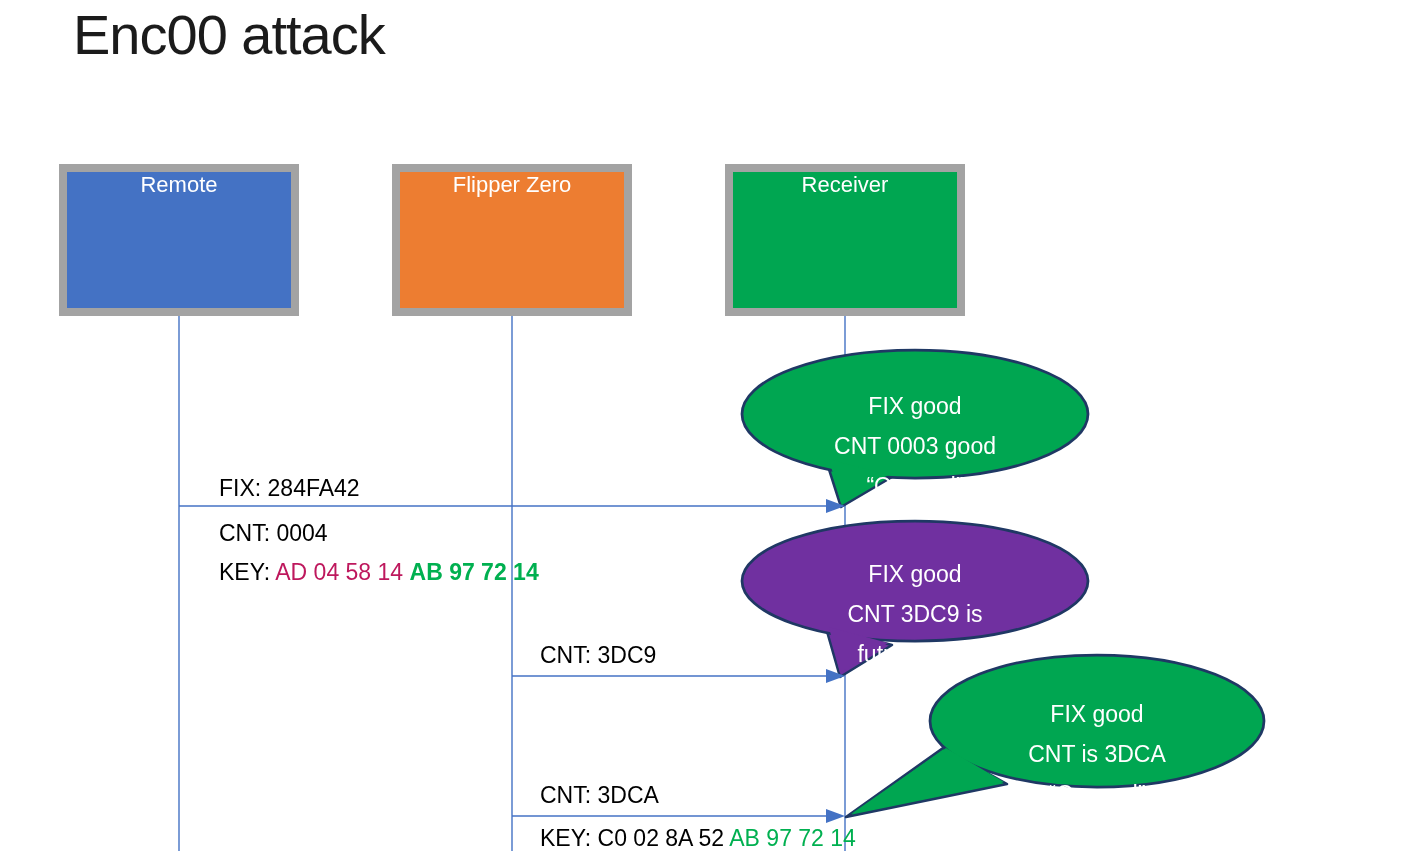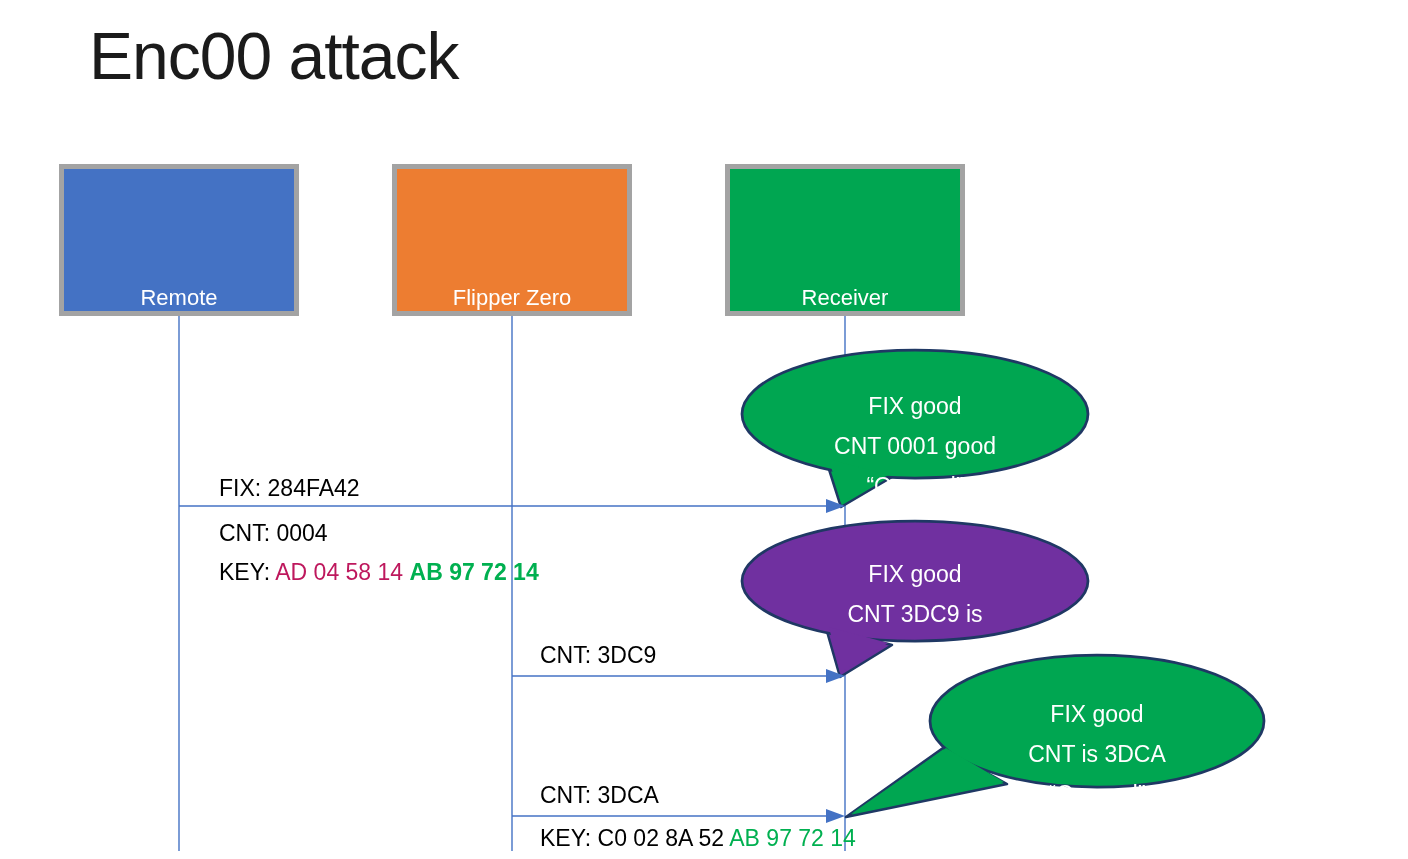--- a/index.html
+++ b/index.html
@@ -8,36 +8,36 @@
     width: 1408px;
     height: 859px;
     background: #ffffff;
     overflow: hidden;
     font-family: "Liberation Sans", "DejaVu Sans", sans-serif;
   }
   .title {
     position: absolute;
     left: 73px;
     top: 2px;
-    margin: 16px;
-    font-size: 66px;
+    margin: 0;
+    font-size: 56px;
     font-weight: 300;
     letter-spacing: -1px;
     color: #1b1b1b;
     white-space: nowrap;
   }
   .actor {
     position: absolute;
     top: 164px;
     width: 240px;
     height: 152px;
-    border: 5px solid #a3a3a3;
+    border: 8px solid #a3a3a3;
     box-sizing: border-box;
     display: flex;
-    align-items: flex-end;
+    align-items: flex-start;
     justify-content: center;
   }
   .actor span {
     color: #ffffff;
     font-size: 22px;
     font-weight: 400;
   }
   .diagram-svg {
     position: absolute;
     left: 0; top: 0;
@@ -135,26 +135,27 @@
     <div class="msg-line"><span>KEY: </span><span style="color: #be185d;">AD 04 58 14 </span><span class="bold" style="color: rgb(0, 176, 80);">AB 97 72 14</span></div>
   </div>
 
   <div class="msg" style="left:516px; top:641px">CNT: 3DC9</div>
 
   <div class="msg" style="left:516px; top:781px">CNT: 3DCA</div>
   <div class="msg" style="left:516px; top:824px"><span>KEY: </span><span>C0 02 8A 52 </span><span style="color: rgb(0, 176, 80);">AB 97 72 14</span></div>
 
   <div class="callout-text" style="left:740px; top:358px">
     <div>FIX good</div>
-    <div>CNT 0001 good</div>
+    <div>CNT 0003 good</div>
     <div>“Opened”</div>
   </div>
   <div class="callout-text" style="left:740px; top:526px">
     <div>FIX good</div>
     <div>CNT 3DC9 is</div>
+    <div>future code</div>
   </div>
   <div class="callout-text" style="left:922px; top:666px">
     <div>FIX good</div>
     <div>CNT is 3DCA</div>
     <div>“Opened”</div>
   </div>
 
 </div>
 
 </body></html>

